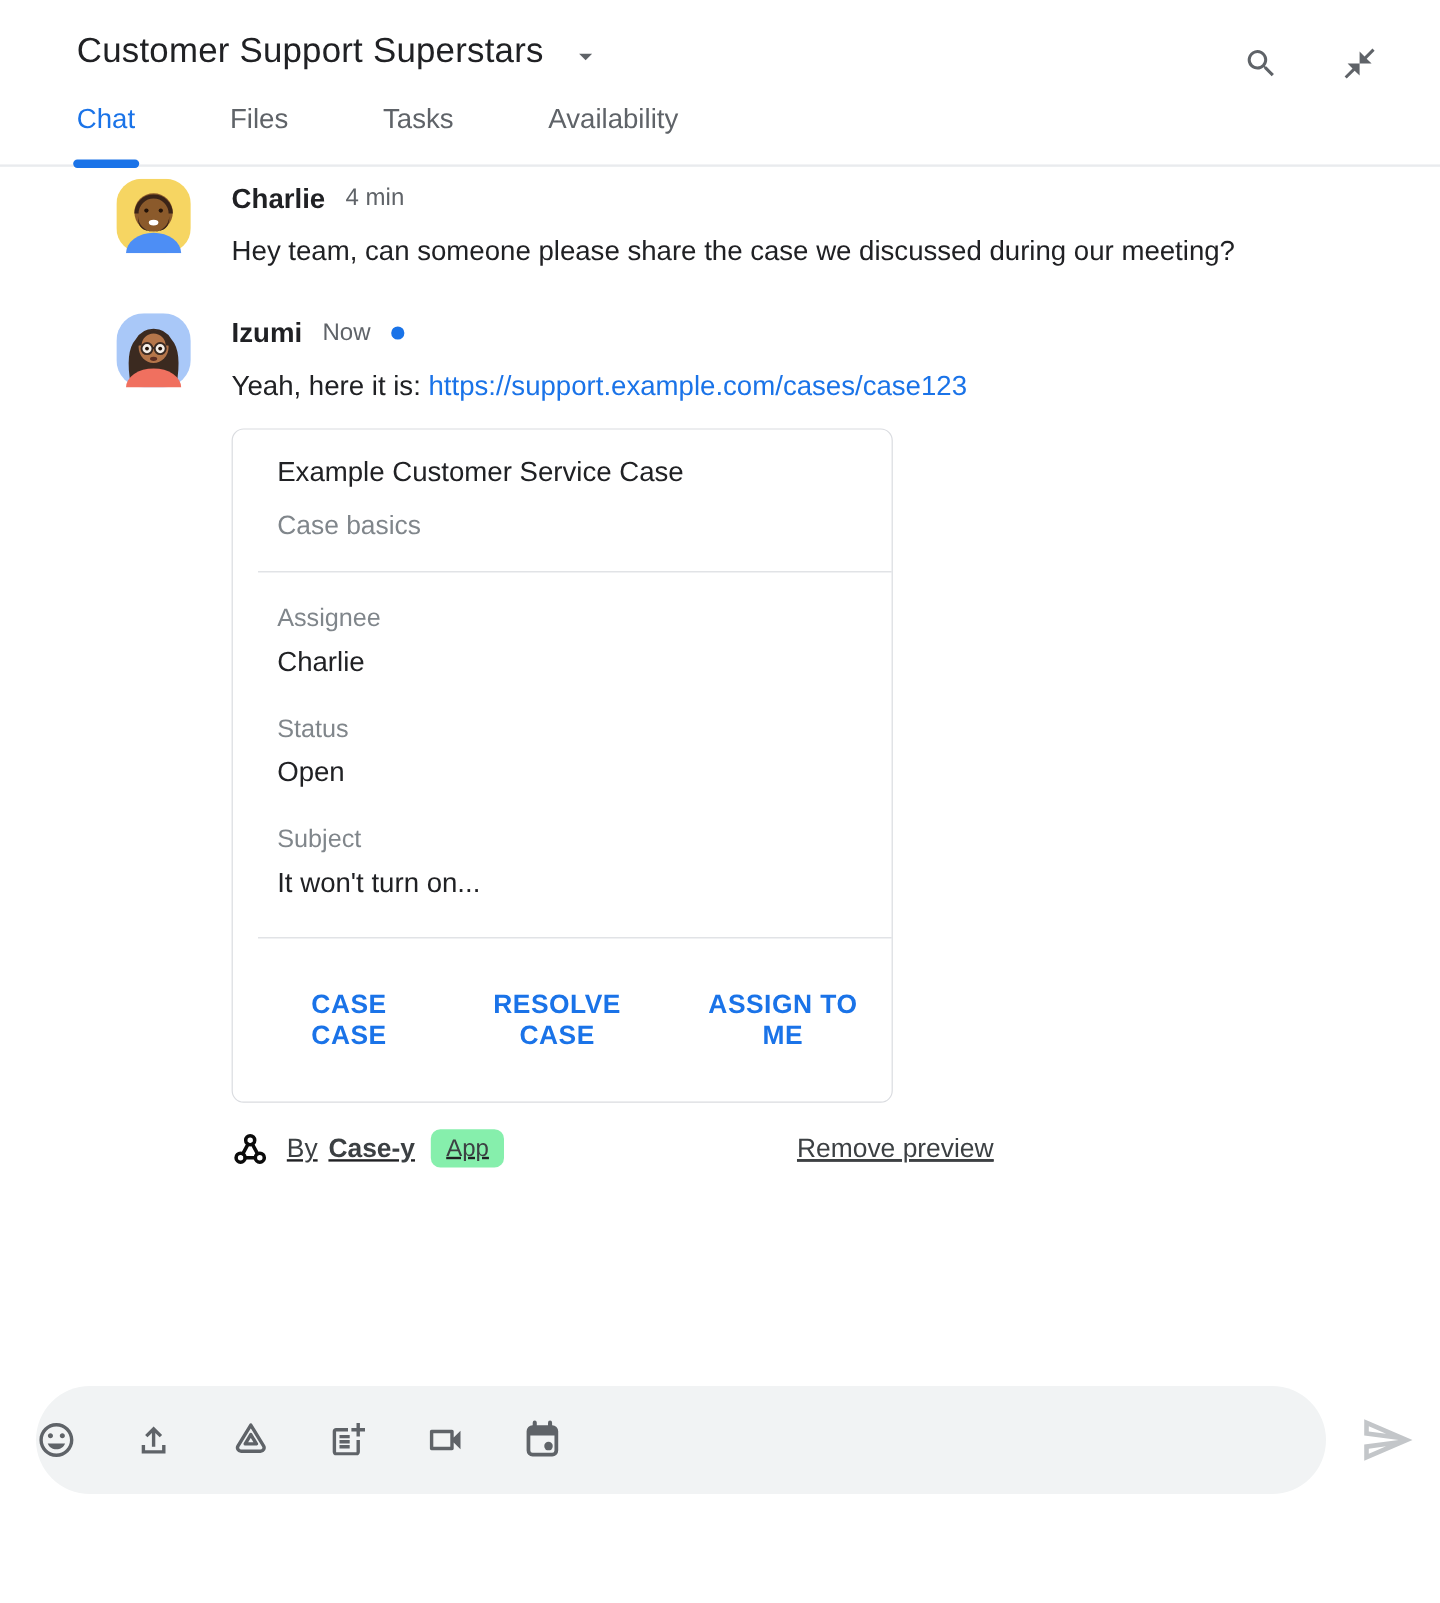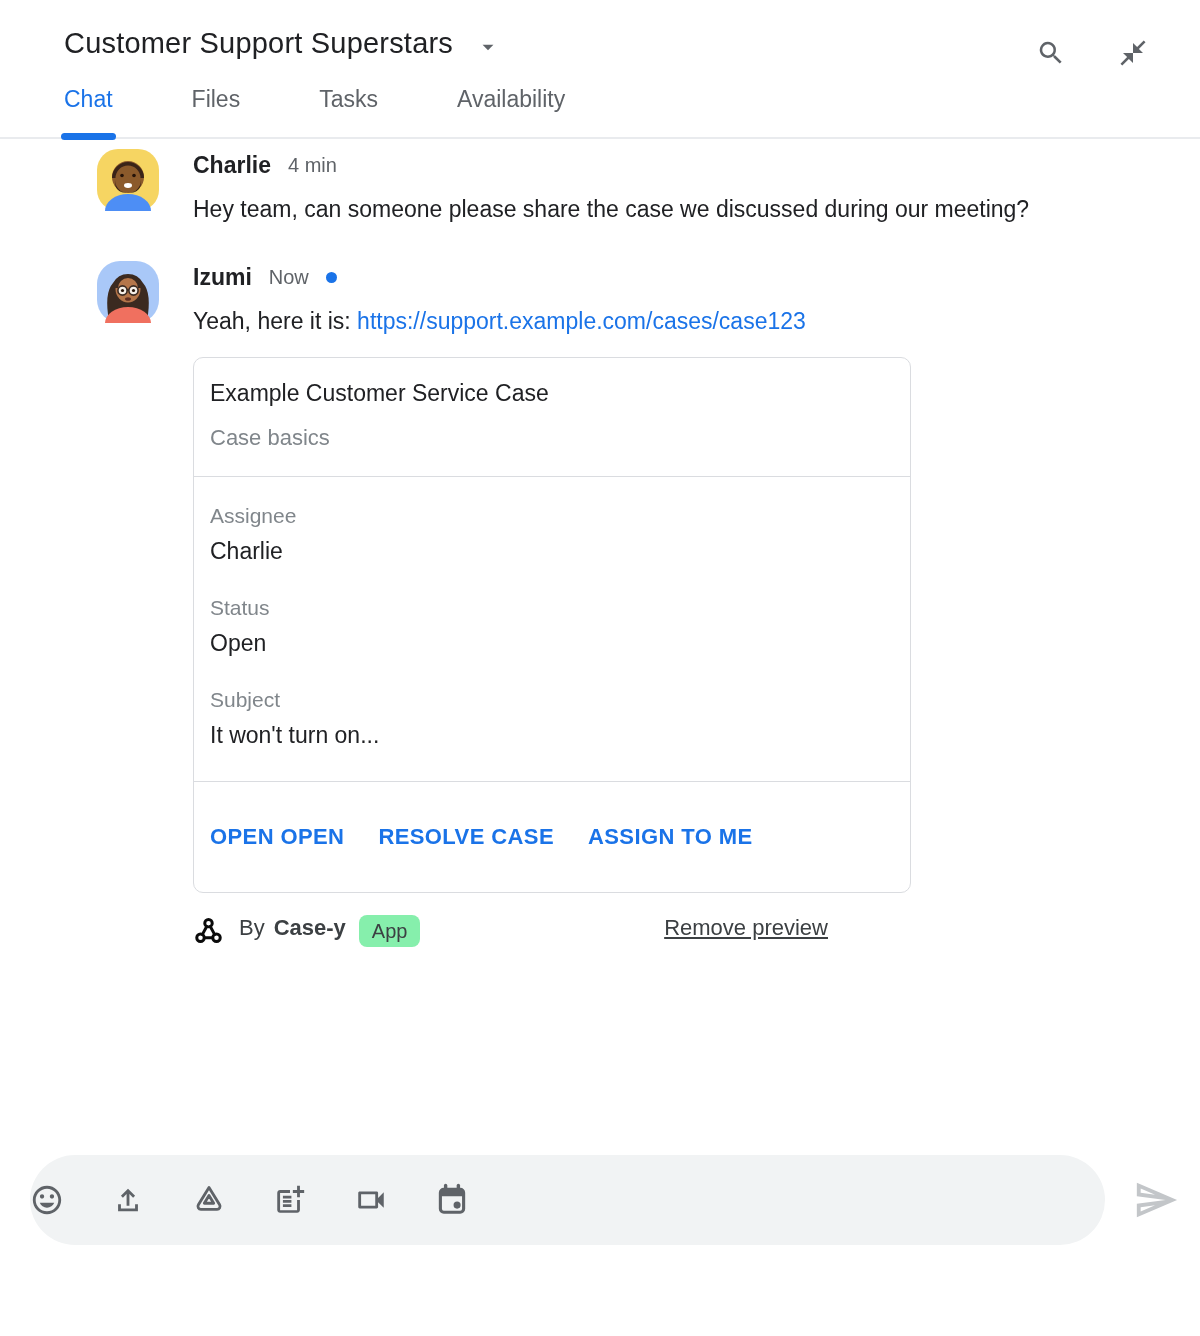--- a/index.html
+++ b/index.html
@@ -26,33 +26,33 @@
   .avatar { width:62px; height:62px; flex:none; }
   .message-body { margin-left:34px; padding-top:2px; }
   .name-row { display:flex; align-items:center; height:28px; }
   .sender { font-size:23px; font-weight:600; }
   .timestamp { font-size:20px; color:#5f6368; margin-left:17px; }
   .presence-dot { width:11px; height:11px; border-radius:50%; background:#1a73e8; margin-left:17px; }
   .message-text { font-size:23px; line-height:40px; margin-top:10px; max-width:905px; }
   .msg-link { color:#1a73e8; text-decoration:none; cursor:pointer; }
 
   
-  .card { width:718px; border:1px solid #dadce0; border-radius:10px; margin-top:16px; background:#fff; }
+  .card { width:551px; border:1px solid #dadce0; border-radius:10px; margin-top:16px; background:#fff;padding-left:21px; }
   .card-header { padding:21px 16px 24px; }
   .card-title { font-size:23px; line-height:29px; color:#202124; }
   .card-subtitle { font-size:22px; line-height:28px; color:#80868b; margin-top:16px; }
   .card-fields { border-top:1px solid #dadce0; padding:26px 16px 2px; }
   .field { margin-bottom:30px; }
   .field-label { font-size:21px; line-height:25px; color:#80868b; }
   .field-value { font-size:23px; line-height:28px; color:#202124; margin-top:9px; }
   .card-actions { border-top:1px solid #dadce0; padding:42px 16px; display:flex; gap:34px; }
   .card-btn { font-size:22px; font-weight:700; color:#1a73e8; letter-spacing:.4px; cursor:pointer; background:none; border:none; font-family:inherit; padding:0; }
 
   
-  .preview-footer { display:flex; align-items:flex-start; width:635px; margin-top:22px; }
+  .preview-footer { display:flex; align-items:center; width:635px; margin-top:22px;text-decoration:underline; }
   .webhook-icon { width:31px; height:31px; color:#0b0b0b; }
   .by-label { font-size:22px; color:#3c4043; margin-left:15px; }
   .app-name { font-size:22px; font-weight:700; color:#3c4043; margin-left:9px; }
   .app-badge { background:#86efac; color:#3c4043; font-size:20px; line-height:20px; padding:6px 13px; border-radius:8px; margin-left:13px; }
   .remove-link { margin-left:auto; font-size:22px; color:#3c4043; text-decoration:underline; cursor:pointer; }
 
   
   .composer { position:absolute; left:30px; top:1155px; display:flex; align-items:center; }
   .input-pill { width:1075px; height:90px; background:#f1f3f4; border-radius:46px; display:flex; align-items:center; }
   .input-text { margin-left:28px; font-size:23px; color:#5f6368; flex:1; cursor:text; }
@@ -144,21 +144,21 @@
             <div class="field">
               <div class="field-label">Status</div>
               <div class="field-value">Open</div>
             </div>
             <div class="field">
               <div class="field-label">Subject</div>
               <div class="field-value">It won't turn on...</div>
             </div>
           </div>
           <div class="card-actions">
-            <button class="card-btn">OPEN OPEN</button>
+            <button class="card-btn">CASE CASE</button>
             <button class="card-btn">RESOLVE CASE</button>
             <button class="card-btn">ASSIGN TO ME</button>
           </div>
         </div>
 
         <div class="preview-footer">
           <svg class="webhook-icon" viewBox="0 0 24 24" fill="none" stroke="currentColor" stroke-width="2.3" stroke-linecap="round">
             <circle cx="12" cy="6.3" r="2.9"></circle>
             <circle cx="5.8" cy="17.6" r="2.9"></circle>
             <circle cx="18.2" cy="17.6" r="2.9"></circle>

